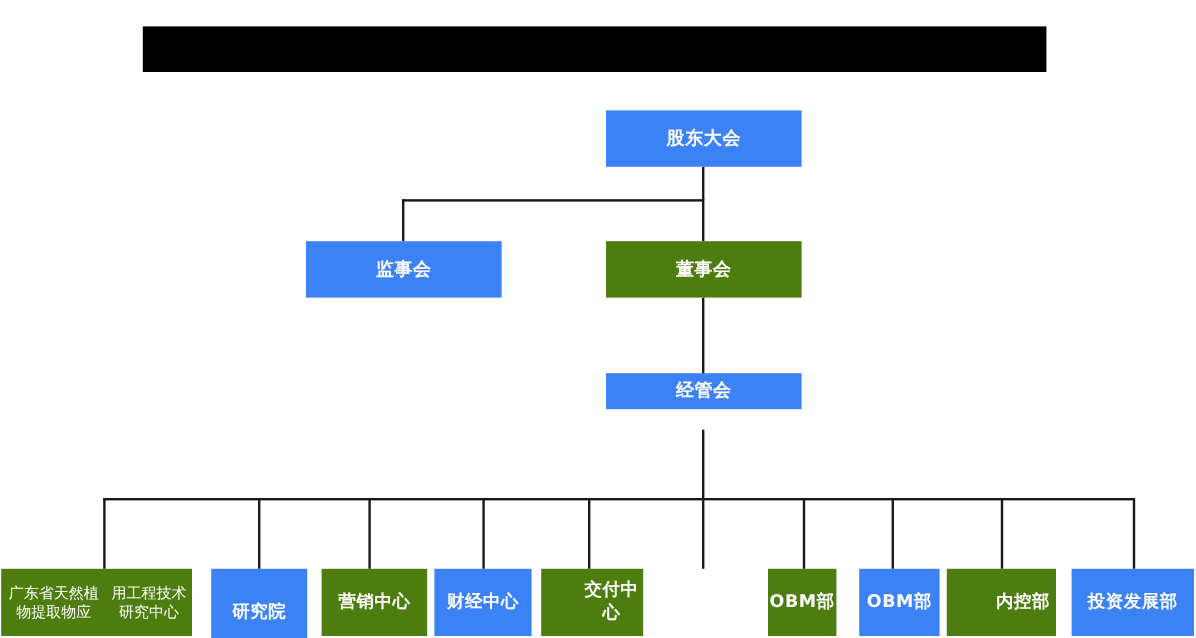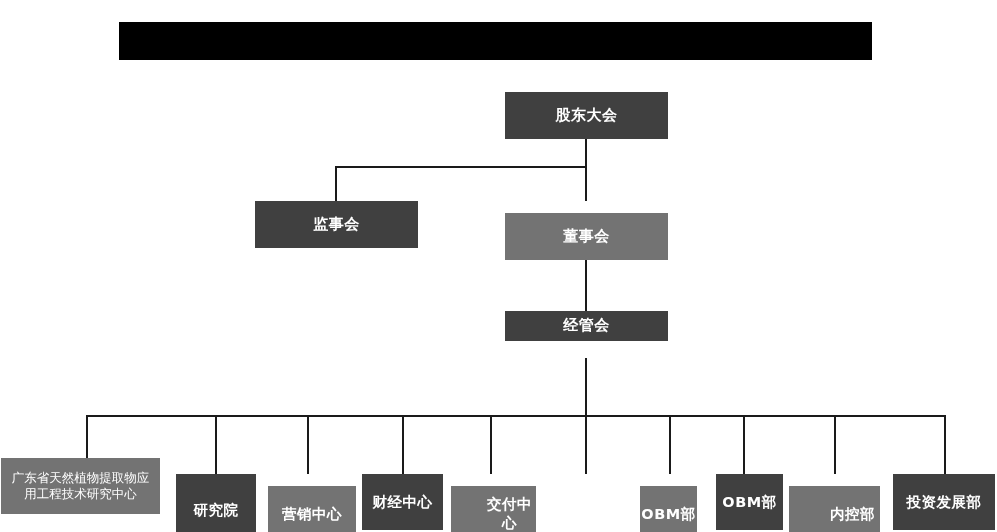--- a/index.html
+++ b/index.html
@@ -31,22 +31,22 @@
     display: flex;
     align-items: center;
     justify-content: center;
     text-align: center;
     color: #ffffff;
     line-height: 1.28;
     letter-spacing: 0.5px;
     font-weight: 600;
     z-index: 2;
   }
-  .node.dark   { background: #404040; }
-  .node.light  { background: #737373; margin-top: 12px; }
+  .node.dark   { background: #3b82f6; }
+  .node.light  { background: #4d7c0f; }
   .node.sz-lg  { font-size: 15px; }
   .node.sz-md  { font-size: 14.5px; }
   .node.sz-sm  { font-size: 12.5px; letter-spacing: 0px; font-weight: 500; }
 
   .connector {
     position: absolute;
     background: #1a1a1a;
     z-index: 1;
   }
   .connector.v { width: 2px; }
@@ -85,21 +85,21 @@
   <div class="connector v" style="left:215px; top:415px; height:59px;"></div>
   <div class="connector v" style="left:307px; top:415px; height:59px;"></div>
   <div class="connector v" style="left:402px; top:415px; height:59px;"></div>
   <div class="connector v" style="left:490px; top:415px; height:59px;"></div>
   <div class="connector v" style="left:585px; top:415px; height:59px;"></div>
   <div class="connector v" style="left:669px; top:415px; height:59px;"></div>
   <div class="connector v" style="left:743px; top:415px; height:59px;"></div>
   <div class="connector v" style="left:834px; top:415px; height:59px;"></div>
   <div class="connector v" style="left:944px; top:415px; height:59px;"></div>
 
-  <div class="node light sz-sm" style="left:1px; top:446px; width:159px; height:56px; flex-direction:column;">
+  <div class="node light sz-sm" style="left:1px; top:474px; width:159px; height:56px; flex-direction:row;">
     <span>广东省天然植物提取物应</span>
     <span>用工程技术研究中心</span>
   </div>
 
   <div class="node dark sz-md" style="left:176px; top:474px; width:80px; height:72px;">研究院</div>
 
   <div class="node light sz-md" style="left:268px; top:474px; width:88px; height:56px;">营销中心</div>
 
   <div class="node dark sz-md" style="left:362px; top:474px; width:81px; height:56px;">财经中心</div>
 

